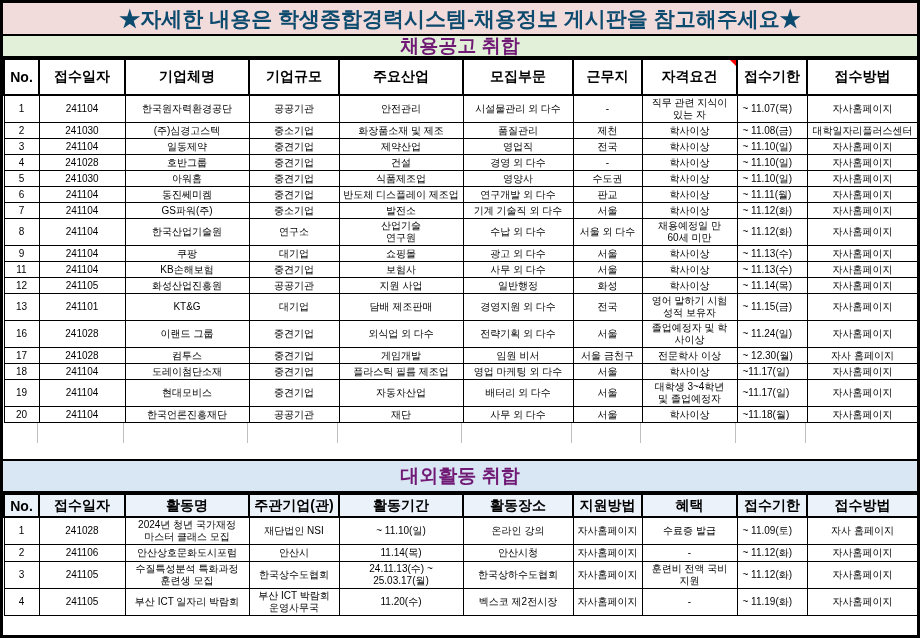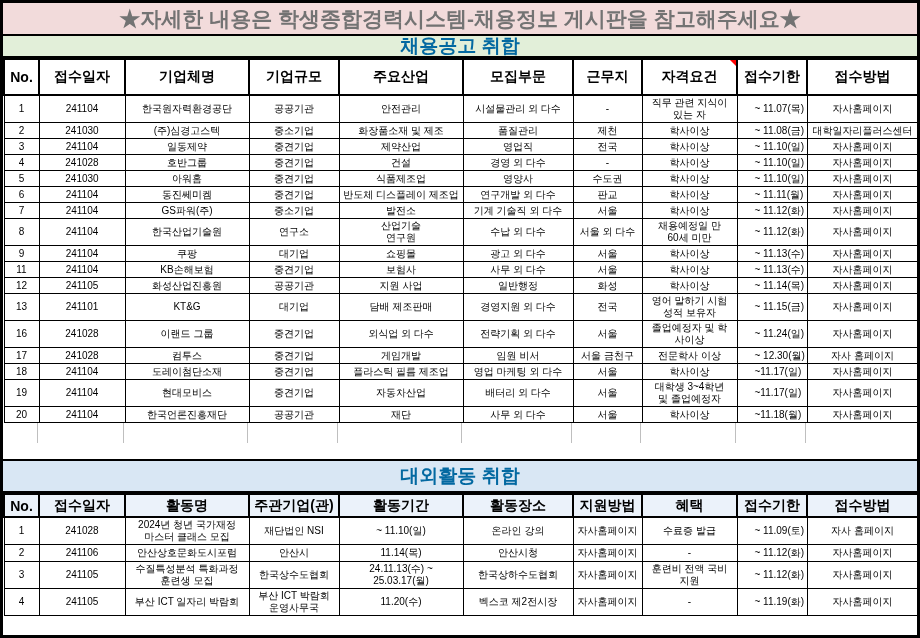--- a/index.html
+++ b/index.html
@@ -4,44 +4,44 @@
 <style>
   html,body{margin:0;padding:0;background:#888;}
   .sheet{
     width:920px;height:638px;box-sizing:border-box;background:#fff;
     border:3px solid #000;overflow:hidden;
     font-family:"Liberation Sans",sans-serif;color:#000;
   }
   .title-band{
     height:31px;background:#F2DBDB;border-bottom:2px solid #000;
     display:flex;align-items:center;justify-content:center;
-    font-size:21px;font-weight:bold;color:#737373;letter-spacing:0px;
+    font-size:21px;font-weight:bold;color:#0c4a6e;letter-spacing:0px;
   }
   .band{
     display:flex;align-items:center;justify-content:center;
-    font-size:19px;font-weight:bold;color:#0369a1;
+    font-size:19px;font-weight:bold;color:#701a75;
   }
   .band.green{height:20px;background:#E2EFD9;border-bottom:2px solid #000;}
   .band.blue{height:30px;background:#D9E7F4;border-top:2px solid #000;border-bottom:2px solid #000;margin-top:16px;}
   table.grid{
     border-collapse:collapse;table-layout:fixed;width:914px;
   }
   table.grid th{
     border:2px solid #000;background:#fff;font-size:14px;font-weight:bold;
     text-align:center;vertical-align:middle;padding:1px 2px;
   }
   table.grid.t1 th{height:32px;}
   table.grid.t2 th{height:19px;background:#EBF2FA;}
   table.grid td{
     border:1px solid #000;font-size:10px;line-height:12px;
     text-align:center;vertical-align:middle;padding:1px 1px;
     white-space:pre-line;word-break:break-all;height:13px;
   }
   table.grid.t2 td{height:14px;}
-  table.grid td:nth-child(9){text-align:left;padding-left:17px;}
+  table.grid td:nth-child(9){text-align:left;padding-left:5px;}
   th.rel{position:relative;}
   .note{
     position:absolute;top:0;right:0;width:0;height:0;
     border-left:6px solid transparent;border-top:6px solid #FF0000;
   }
   .spacer-row{
     height:20px;display:flex;box-sizing:border-box;background:#fff;
   }
   .spacer-row .sp{
     box-sizing:border-box;border-right:1px solid #BFBFBF;height:100%;

